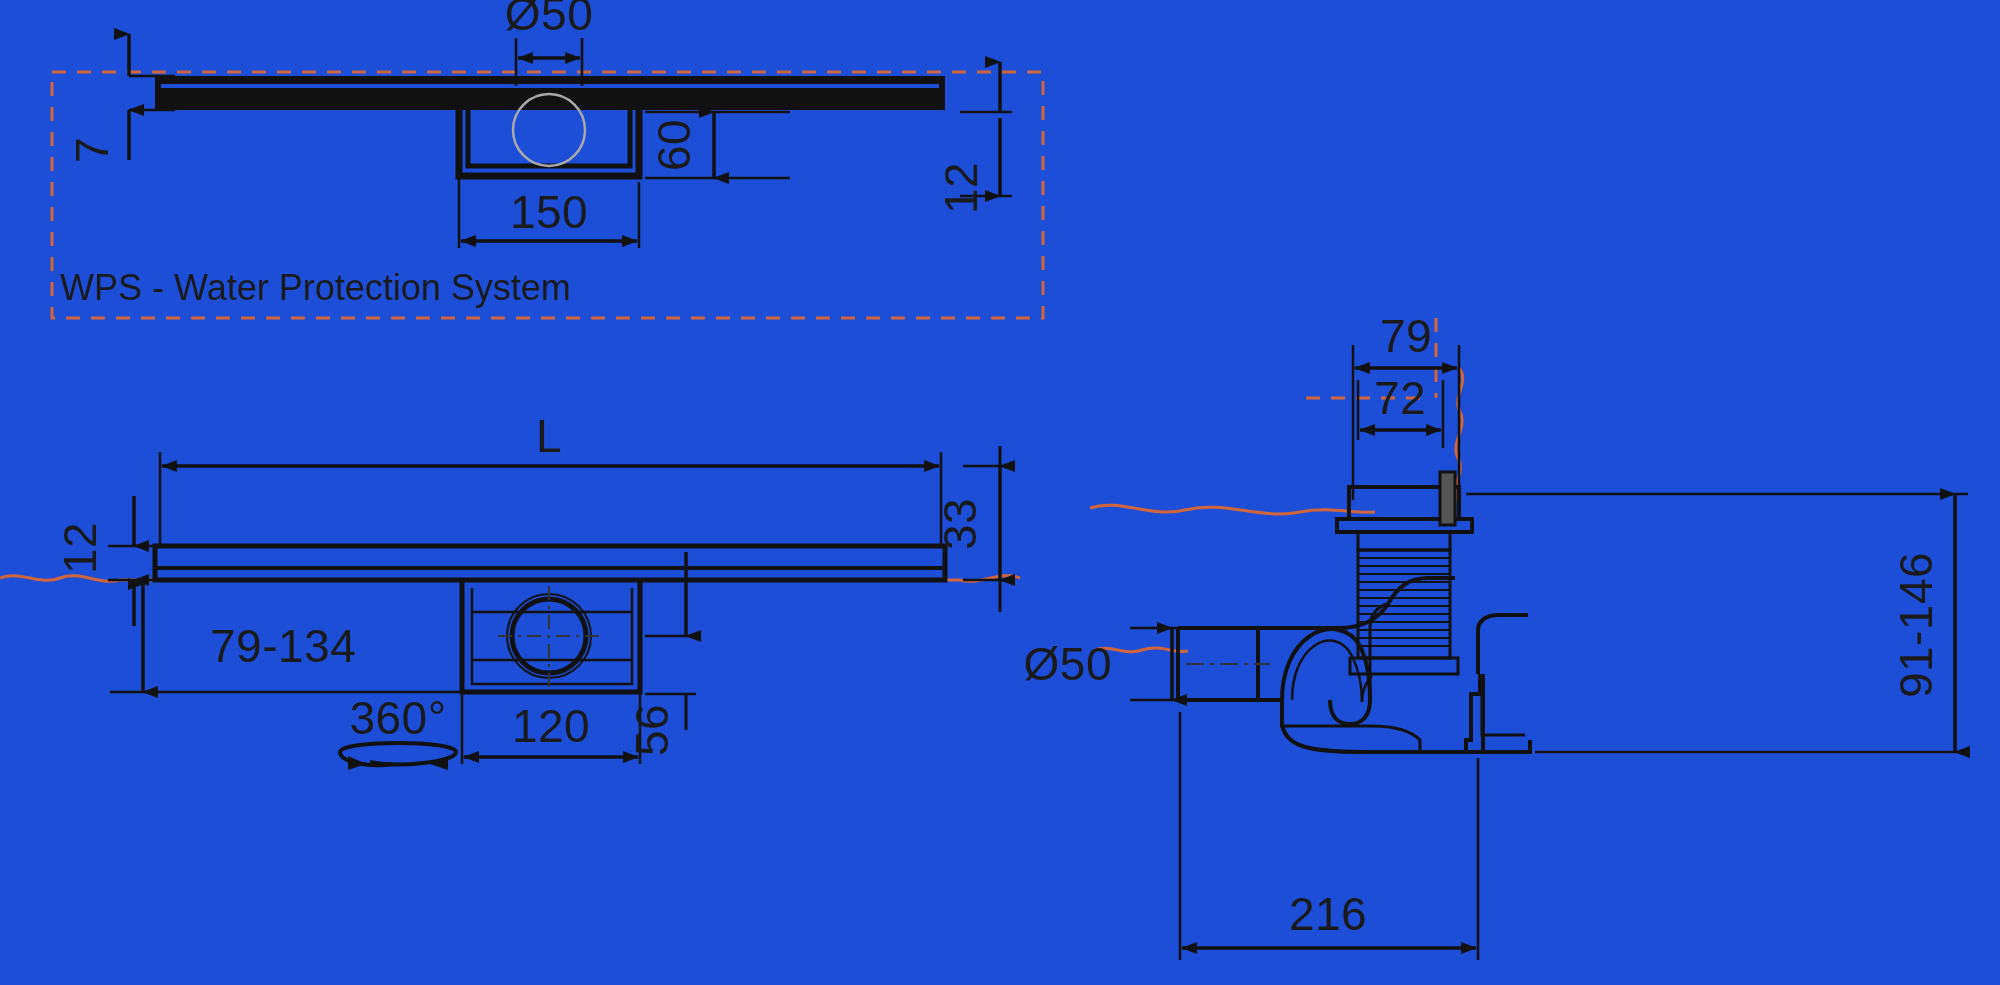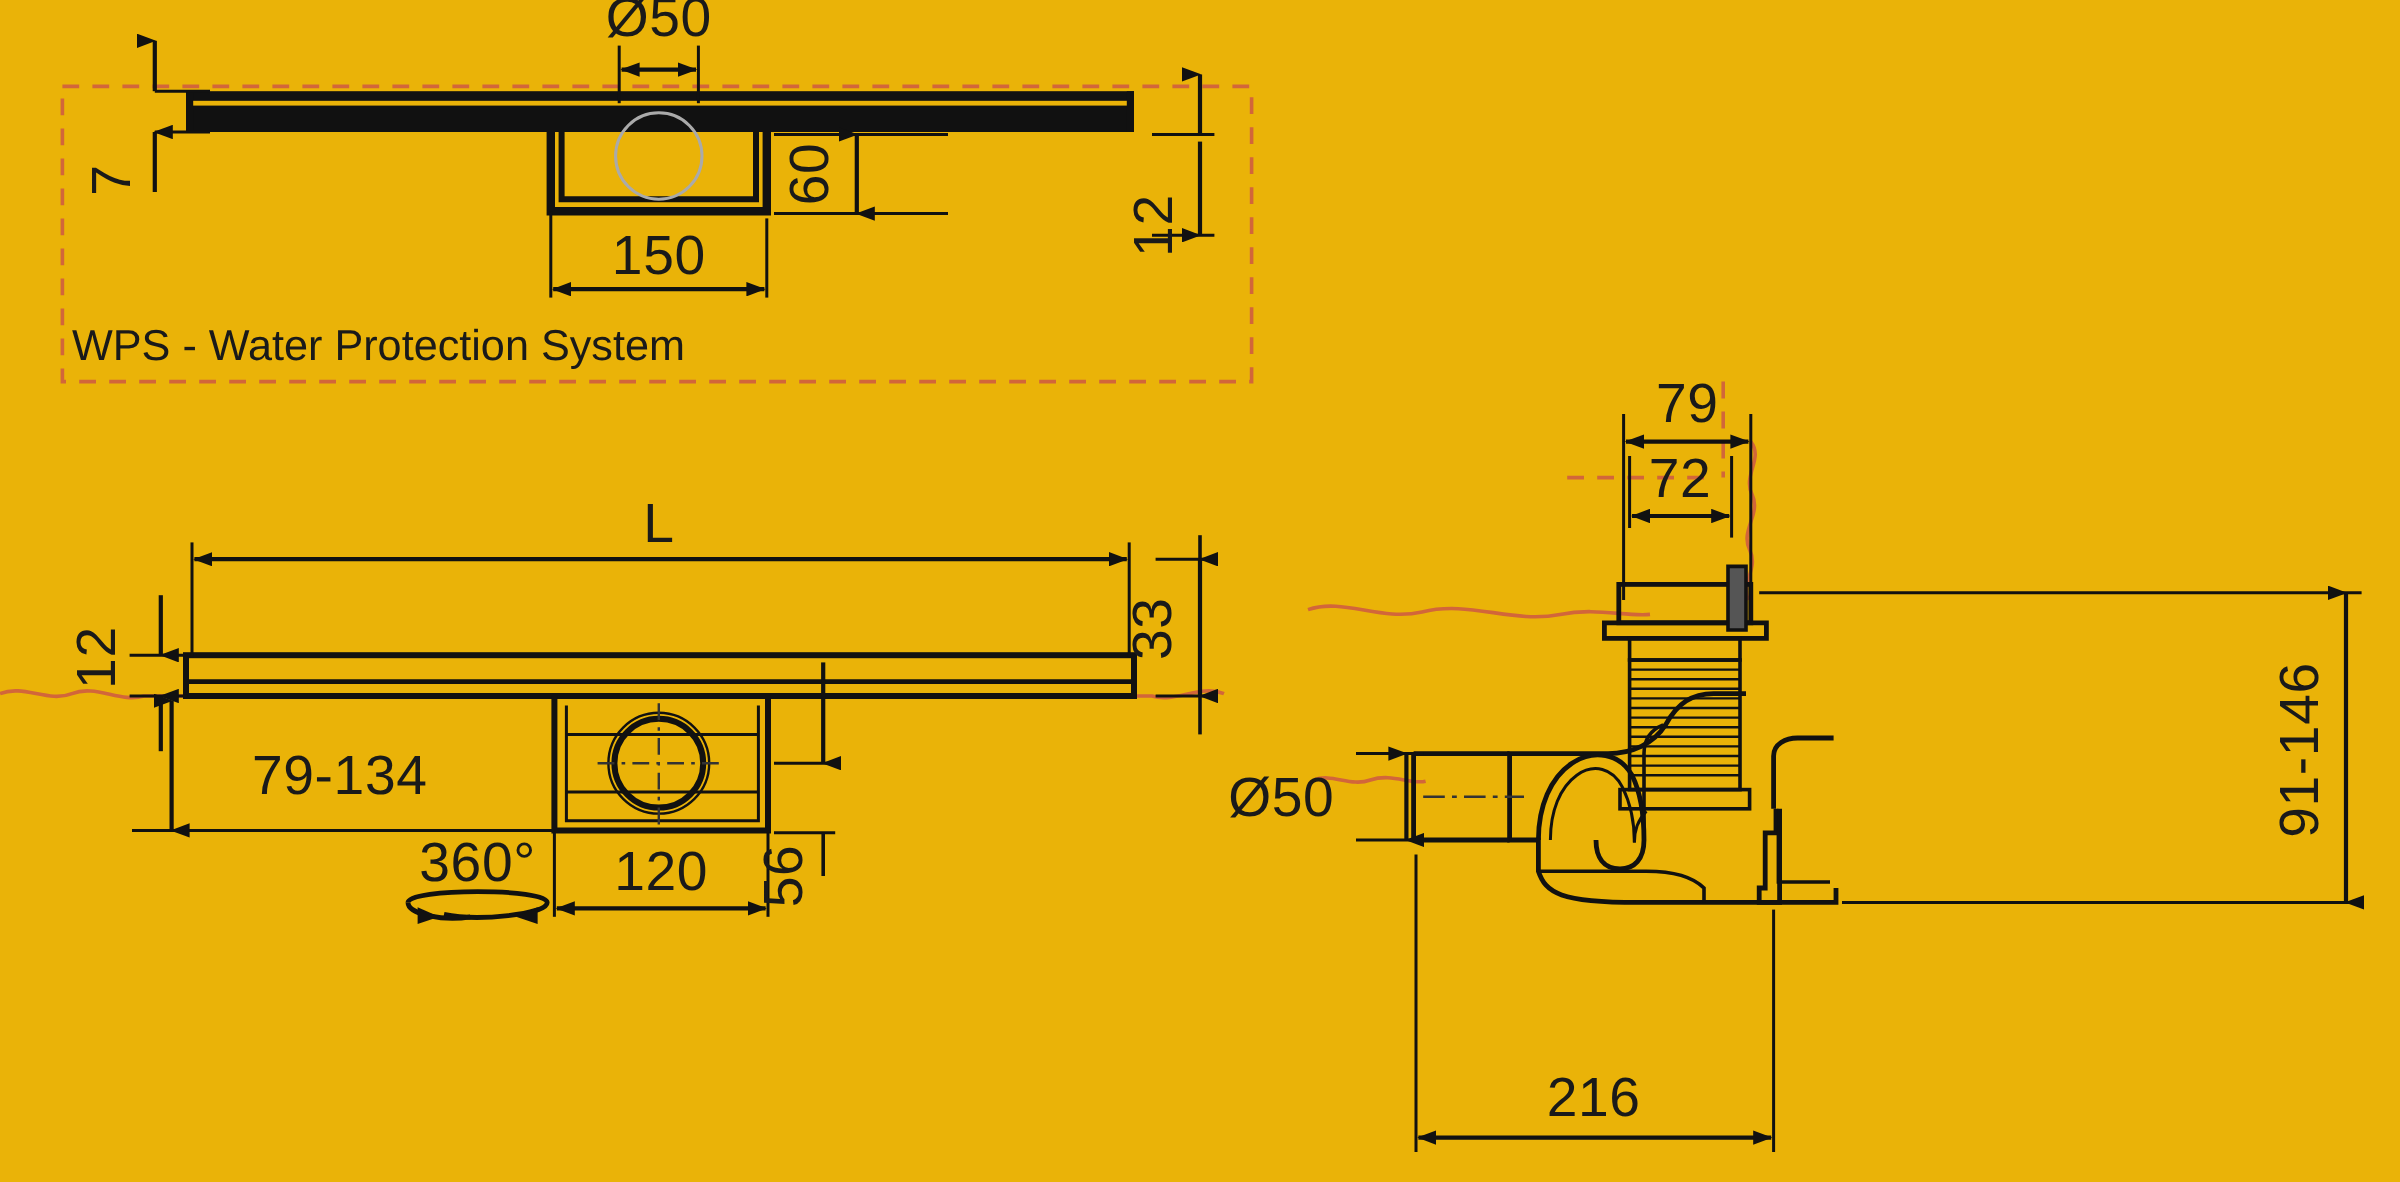--- a/index.html
+++ b/index.html
@@ -1,17 +1,17 @@
 <!DOCTYPE html>
 <html><head>
 <meta charset="utf-8">
 <style>
   html,body{margin:0;padding:0;background:#ffffff;}
   body{width:2000px;height:985px;font-family:"Liberation Sans",sans-serif;overflow:hidden;}
-  #stage{position:relative;width:2000px;height:985px;background:#eab308;}
+  #stage{position:relative;width:2000px;height:985px;background:#1d4ed8;}
   svg.drawing{position:absolute;top:0;left:0;width:2000px;height:985px;}
   .dimtxt{font-family:"Liberation Sans",sans-serif;fill:#1a1a1a;font-size:46px;letter-spacing:0.5px;}
   .wpstxt{font-family:"Liberation Sans",sans-serif;fill:#1a1a1a;font-size:36px;}
 </style>
 </head>
 <body>
 
 <div id="stage">
   <svg class="drawing" viewBox="0 0 2000 985" xmlns="http://www.w3.org/2000/svg">
     <defs>

